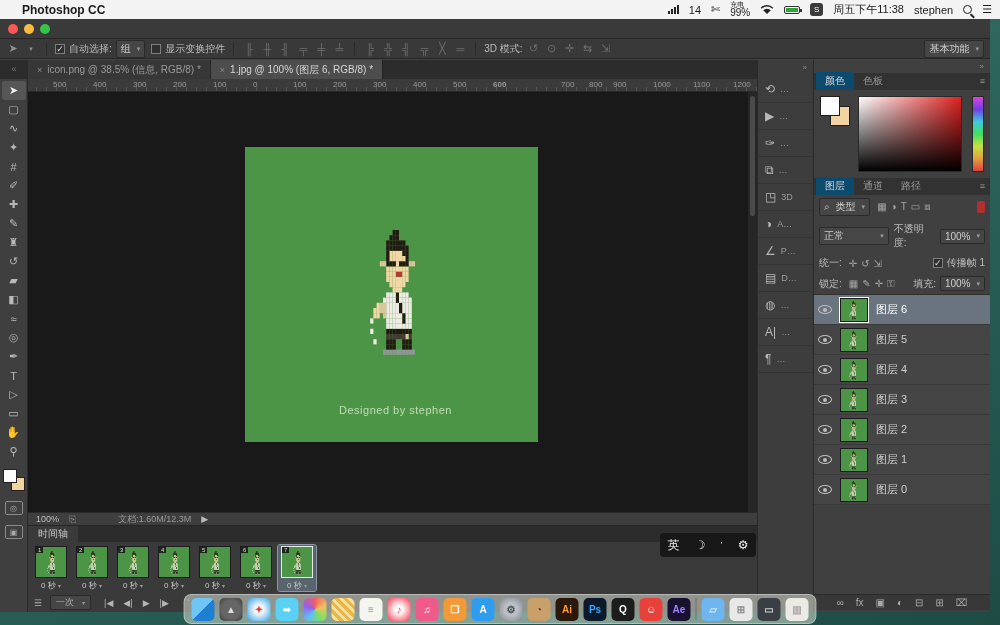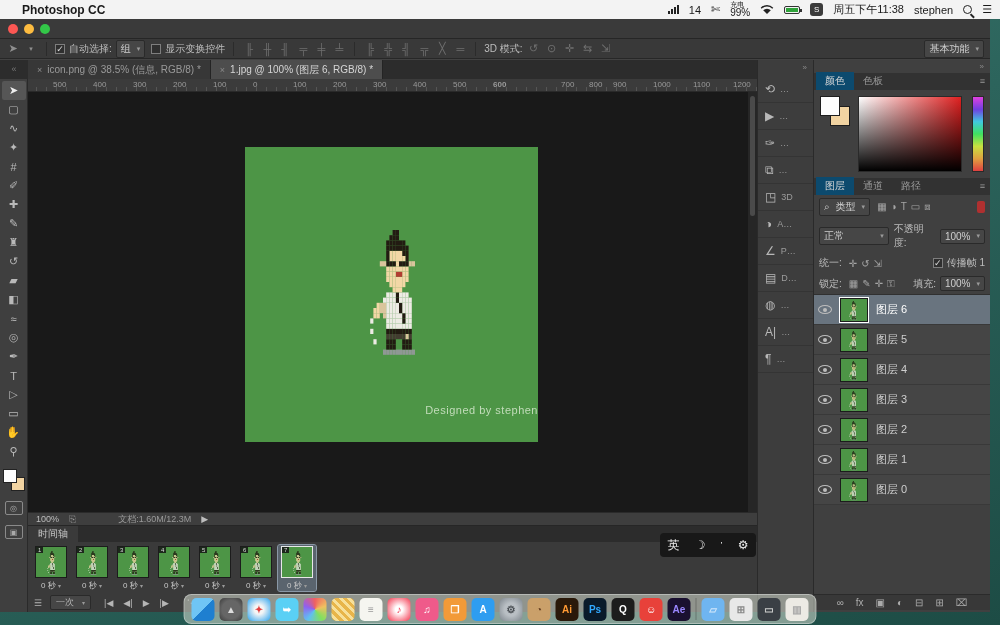--- a/index.html
+++ b/index.html
@@ -69,21 +69,21 @@
   .tb-btn { width:18px; height:14px; border:1px solid #8a8a8a; border-radius:2px; margin-top:10px;
     display:flex; align-items:center; justify-content:center; color:#aaa; font-size:8px; }
 
   
   #ruler { position:absolute; left:28px; top:60px; width:729px; height:13px; background:#3b3b3b;
     border-bottom:1px solid #2a2a2a; overflow:hidden;
     background-image:repeating-linear-gradient(to right,#555 0 1px,transparent 1px 10px); background-position:8px 8px; background-size:100% 5px; background-repeat:no-repeat; }
   #ruler span { position:absolute; top:1px; font-size:8px; color:#9a9a9a; }
   #pasteboard { position:absolute; left:28px; top:73px; width:729px; height:420px; background:#191919; overflow:hidden; }
   #artboard { position:absolute; left:217px; top:55px; width:293px; height:295px; }
-  #caption { position:absolute; left:8px; right:0; bottom:26px; text-align:right; font-size:11px; color:#c2dcba; letter-spacing:0.5px; }
+  #caption { position:absolute; left:8px; right:0; bottom:26px; text-align:center; font-size:11px; color:#c2dcba; letter-spacing:0.5px; }
   .pixelchar { position:absolute; width:1px; height:1px; }
   #vscroll { position:absolute; right:0; top:0; width:9px; height:100%; background:#262626; }
   #vscroll i { position:absolute; left:2px; top:4px; width:5px; height:120px; background:#4a4a4a; border-radius:3px; }
 
   #statusbar { position:absolute; left:28px; top:493px; width:729px; height:13px; background:#3e3e3e;
     border-top:1px solid #2a2a2a; display:flex; align-items:center; font-size:9px; color:#bdbdbd; gap:10px; padding:0 8px; }
   #statusbar .exp { color:#9a9a9a; }
   #statusbar .play { color:#9a9a9a; margin-left:32px; }
 
   

